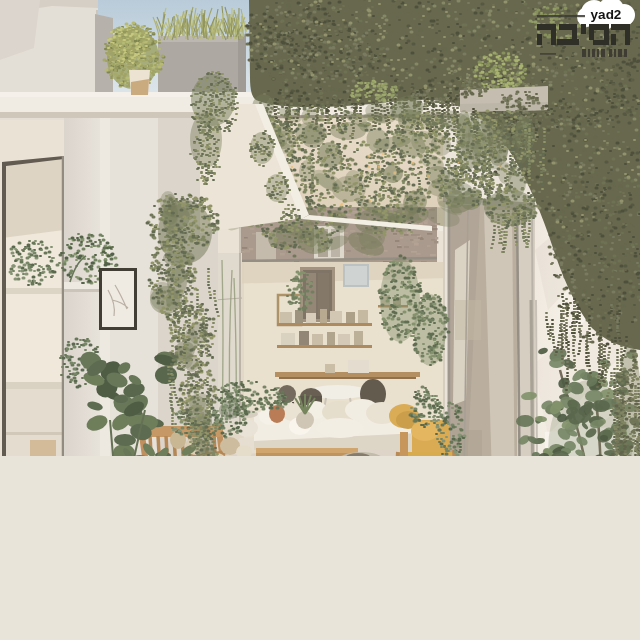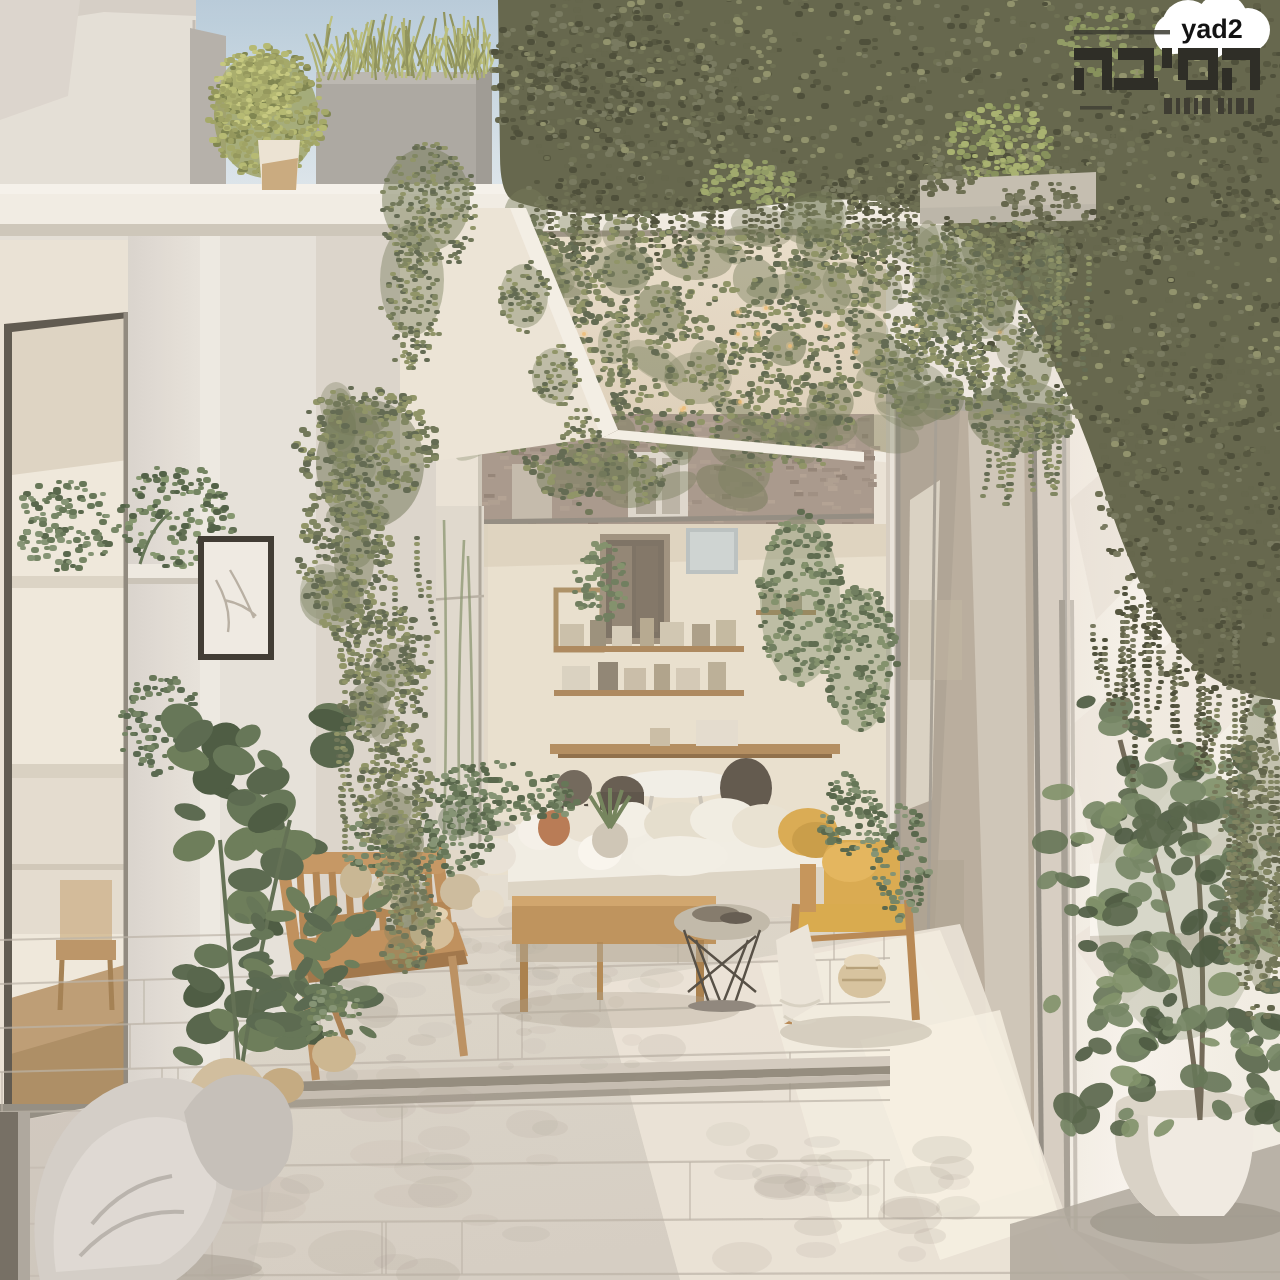--- a/index.html
+++ b/index.html
@@ -1,14 +1,14 @@
 <!DOCTYPE html>
 <html><head><meta charset="utf-8"><style>
 html,body{margin:0;padding:0;background:#e9e4da;font-family:"Liberation Sans",sans-serif;}
-#c{width:640px;height:640px;overflow:hidden;position:relative;}
+#c{width:640px;height:456px;overflow:hidden;position:relative;}
 </style></head><body>
 <div id="c"><svg xmlns="http://www.w3.org/2000/svg" width="640" height="640" viewBox="0 0 640 640">
       <defs>
 <linearGradient id="sky" x1="0" y1="0" x2="0" y2="1">
 <stop offset="0" stop-color="#b5cbdc"></stop>
           <stop offset="1" stop-color="#dce7ee"></stop>
 </linearGradient>
 <linearGradient id="ceil" x1="0" y1="0" x2="0" y2="1">
 <stop offset="0" stop-color="#e9decb"></stop>
           <stop offset="1" stop-color="#d9ccb7"></stop>

